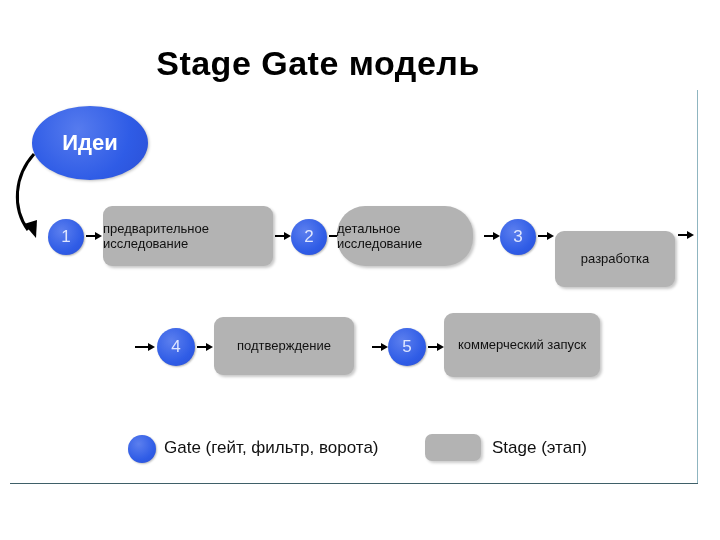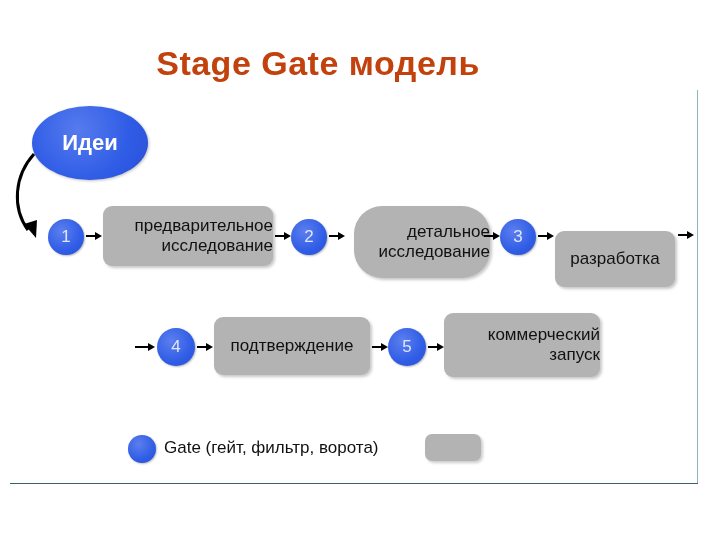--- a/index.html
+++ b/index.html
@@ -19,21 +19,21 @@
   
   #title {
     position: absolute;
     left: 0;
     top: 44px;
     width: 636px;
     text-align: center;
     font-family: "Liberation Sans", sans-serif;
     font-size: 34px;
     font-weight: bold;
-    color: #c2410c;
+    color: #000000;
     letter-spacing: 0.5px;
     white-space: nowrap;
   }
 
   
   .frame-v {
     position: absolute;
     left: 697px;
     top: 90px;
     width: 1px;
@@ -64,23 +64,23 @@
     box-shadow: 1px 1px 2px rgba(0,0,0,0.28);
   }
 
   .stage {
     position: absolute;
     background: #b3b3b3;
     border-radius: 9px;
     display: flex;
     align-items: center;
     justify-content: center;
-    text-align: right;
+    text-align: left;
     color: #111111;
-    font-size: 17px;
+    font-size: 13px;
     line-height: 1.16;
     font-family: "Liberation Sans", sans-serif;
     box-shadow: 2px 2px 3px rgba(0,0,0,0.22);
   }
 
   .idea-ellipse {
     position: absolute;
     left: 32px;
     top: 106px;
     width: 116px;
@@ -193,21 +193,21 @@
     <span>2</span>
   </div>
 
   <div class="arrow" style="left:329px; top:230px; width:16px;">
     <svg width="16" height="12" viewBox="0 0 16 12">
       <line x1="0" y1="6" x2="10" y2="6" stroke="#000" stroke-width="2"></line>
       <polygon points="9,2 16,6 9,10" fill="#000"></polygon>
     </svg>
   </div>
 
-  <div class="stage" style="left:354px; top:206px; width:136px; height:72px;border-radius:28px;">
+  <div class="stage" style="left:337px; top:206px; width:136px; height:60px;border-radius:28px;">
     <span>детальное исследование</span>
   </div>
 
   <div class="arrow" style="left:484px; top:230px; width:16px;">
     <svg width="16" height="12" viewBox="0 0 16 12">
       <line x1="0" y1="6" x2="10" y2="6" stroke="#000" stroke-width="2"></line>
       <polygon points="9,2 16,6 9,10" fill="#000"></polygon>
     </svg>
   </div>
 
@@ -244,21 +244,21 @@
     <span>4</span>
   </div>
 
   <div class="arrow" style="left:197px; top:341px; width:16px;">
     <svg width="16" height="12" viewBox="0 0 16 12">
       <line x1="0" y1="6" x2="10" y2="6" stroke="#000" stroke-width="2"></line>
       <polygon points="9,2 16,6 9,10" fill="#000"></polygon>
     </svg>
   </div>
 
-  <div class="stage" style="left:214px; top:317px; width:156px; height:58px;">
+  <div class="stage" style="left:214px; top:317px; width:140px; height:58px;">
     <span>подтверждение</span>
   </div>
 
   <div class="arrow" style="left:372px; top:341px; width:16px;">
     <svg width="16" height="12" viewBox="0 0 16 12">
       <line x1="0" y1="6" x2="10" y2="6" stroke="#000" stroke-width="2"></line>
       <polygon points="9,2 16,6 9,10" fill="#000"></polygon>
     </svg>
   </div>
 
@@ -274,14 +274,15 @@
   </div>
 
   <div class="stage" style="left:444px; top:313px; width:156px; height:64px;">
     <span>коммерческий запуск</span>
   </div>
 
   <div class="legend-gate"></div>
   <div class="legend-label" id="legend-gate-label">Gate (гейт, фильтр, ворота)</div>
 
   <div class="legend-stage"></div>
+  <div class="legend-label" id="legend-stage-label">Stage (этап)</div>
 
 </div>
 
 </body></html>

